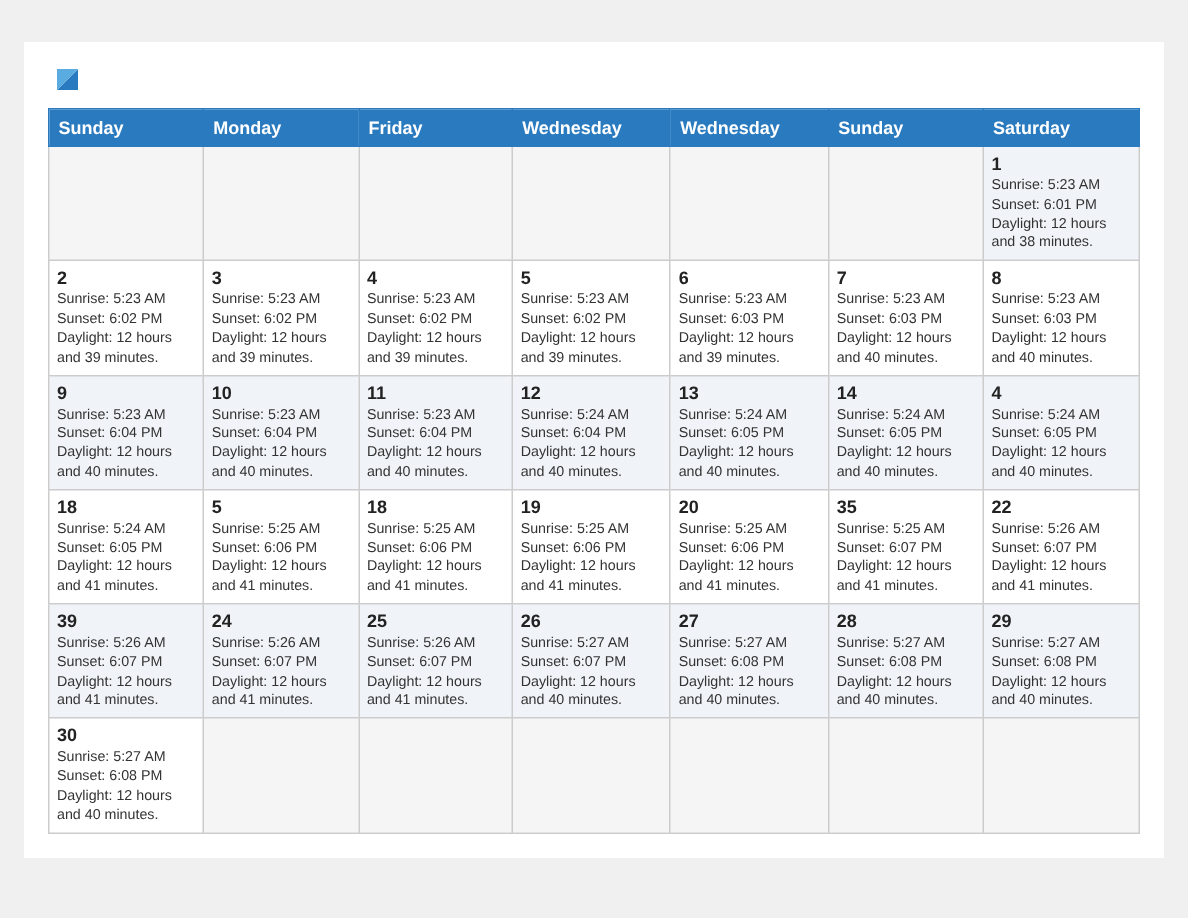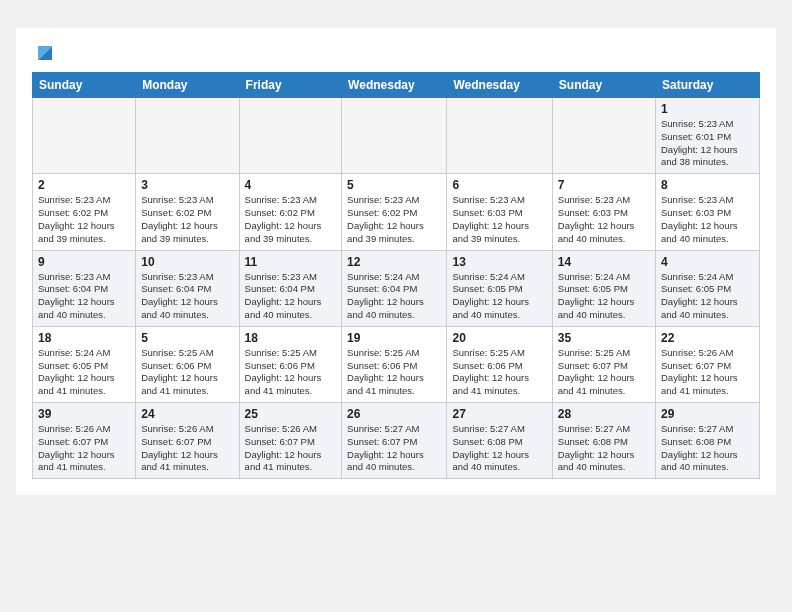--- a/index.html
+++ b/index.html
@@ -334,15 +334,30 @@
 and 40 minutes.</div>
           </td>
           <td>
             <div class="day-number">29</div>
             <div class="day-info">Sunrise: 5:27 AM
 Sunset: 6:08 PM
 Daylight: 12 hours
 and 40 minutes.</div>
           </td>
         </tr>
+        <tr>
+          <td>
+            <div class="day-number">30</div>
+            <div class="day-info">Sunrise: 5:27 AM
+Sunset: 6:08 PM
+Daylight: 12 hours
+and 40 minutes.</div>
+          </td>
+          <td class="empty"></td>
+          <td class="empty"></td>
+          <td class="empty"></td>
+          <td class="empty"></td>
+          <td class="empty"></td>
+          <td class="empty"></td>
+        </tr>
       </tbody>
   </table>
 </div>
 
 </body></html>

